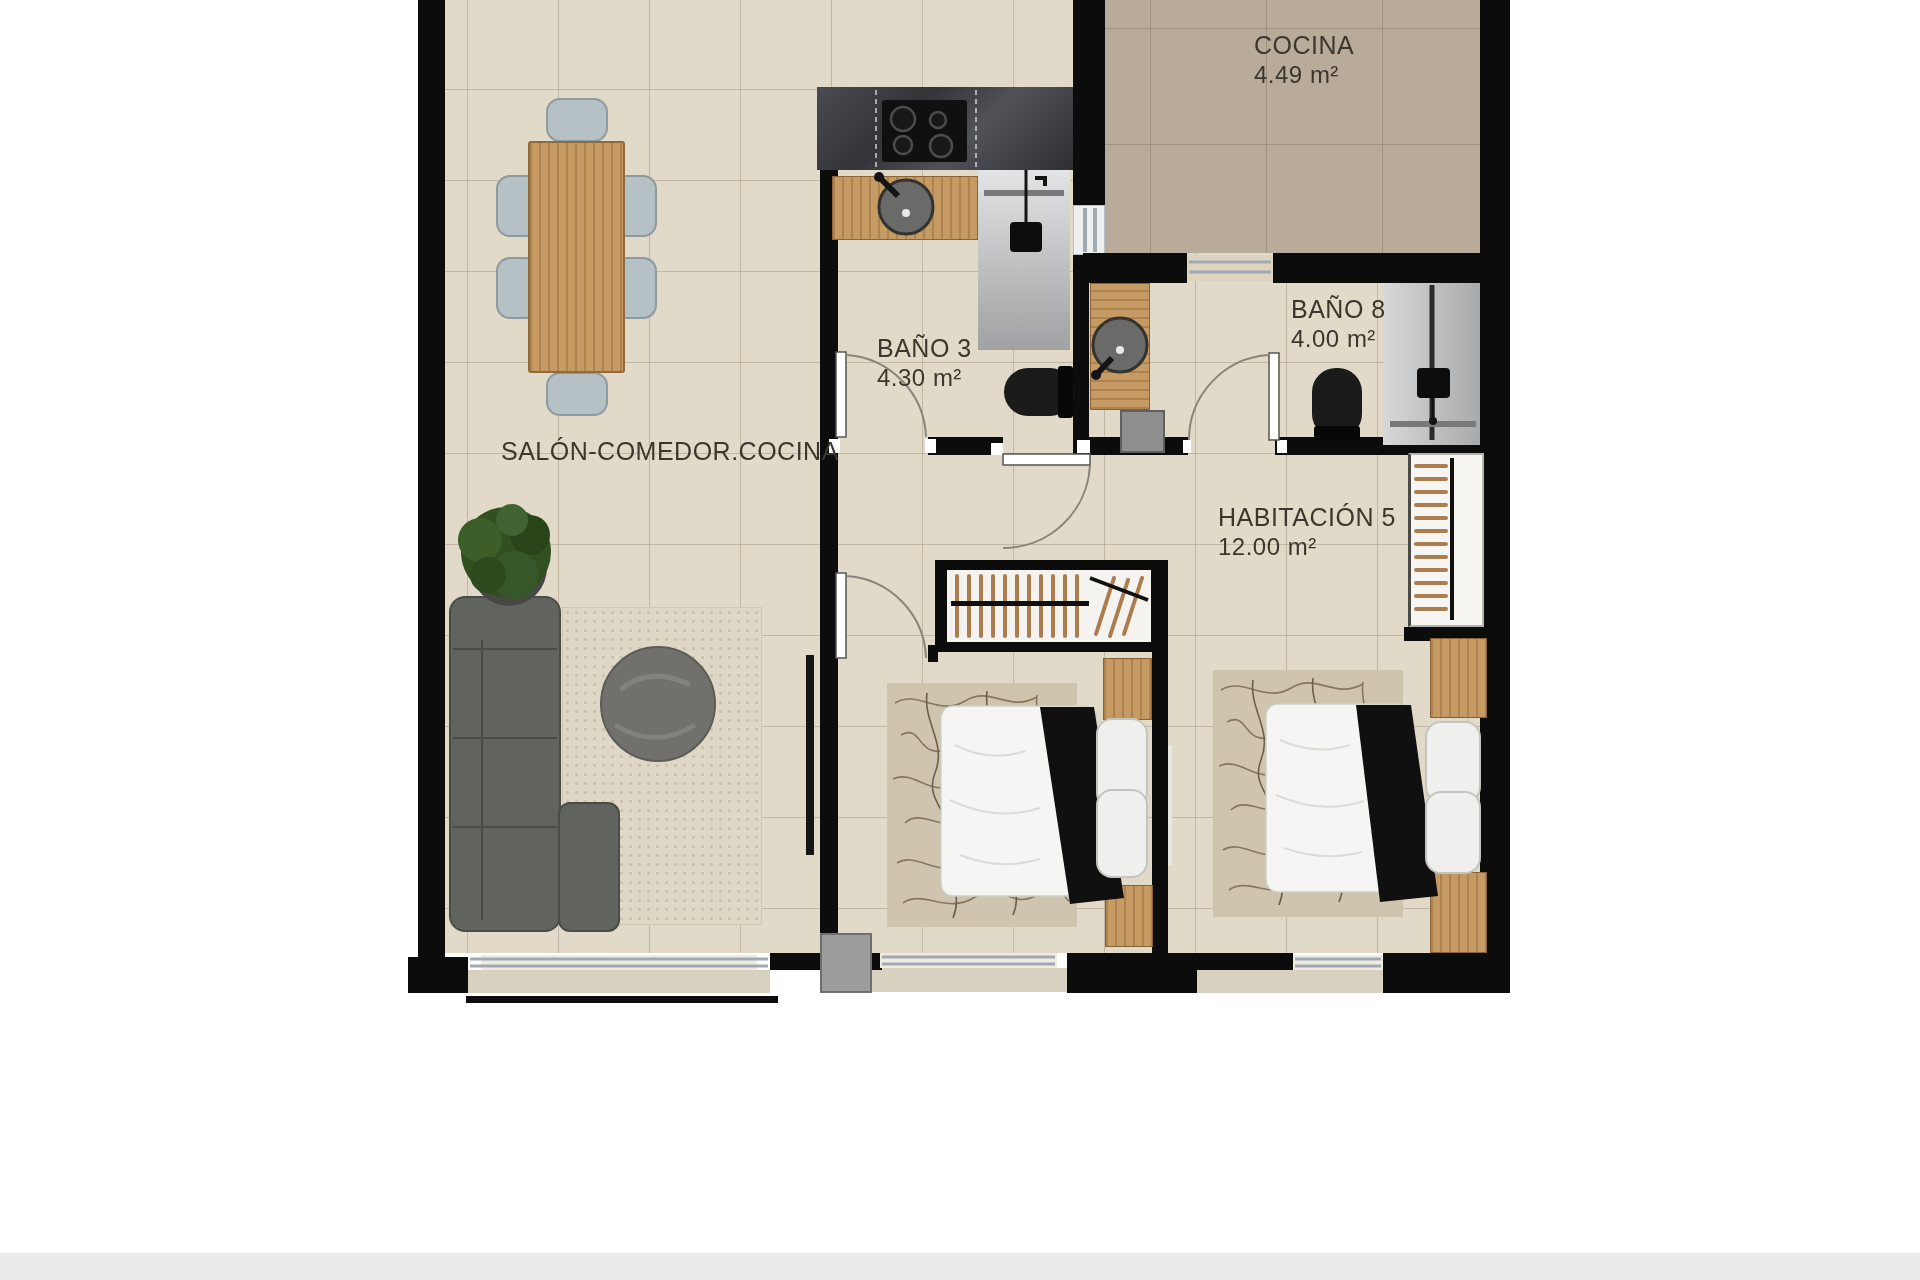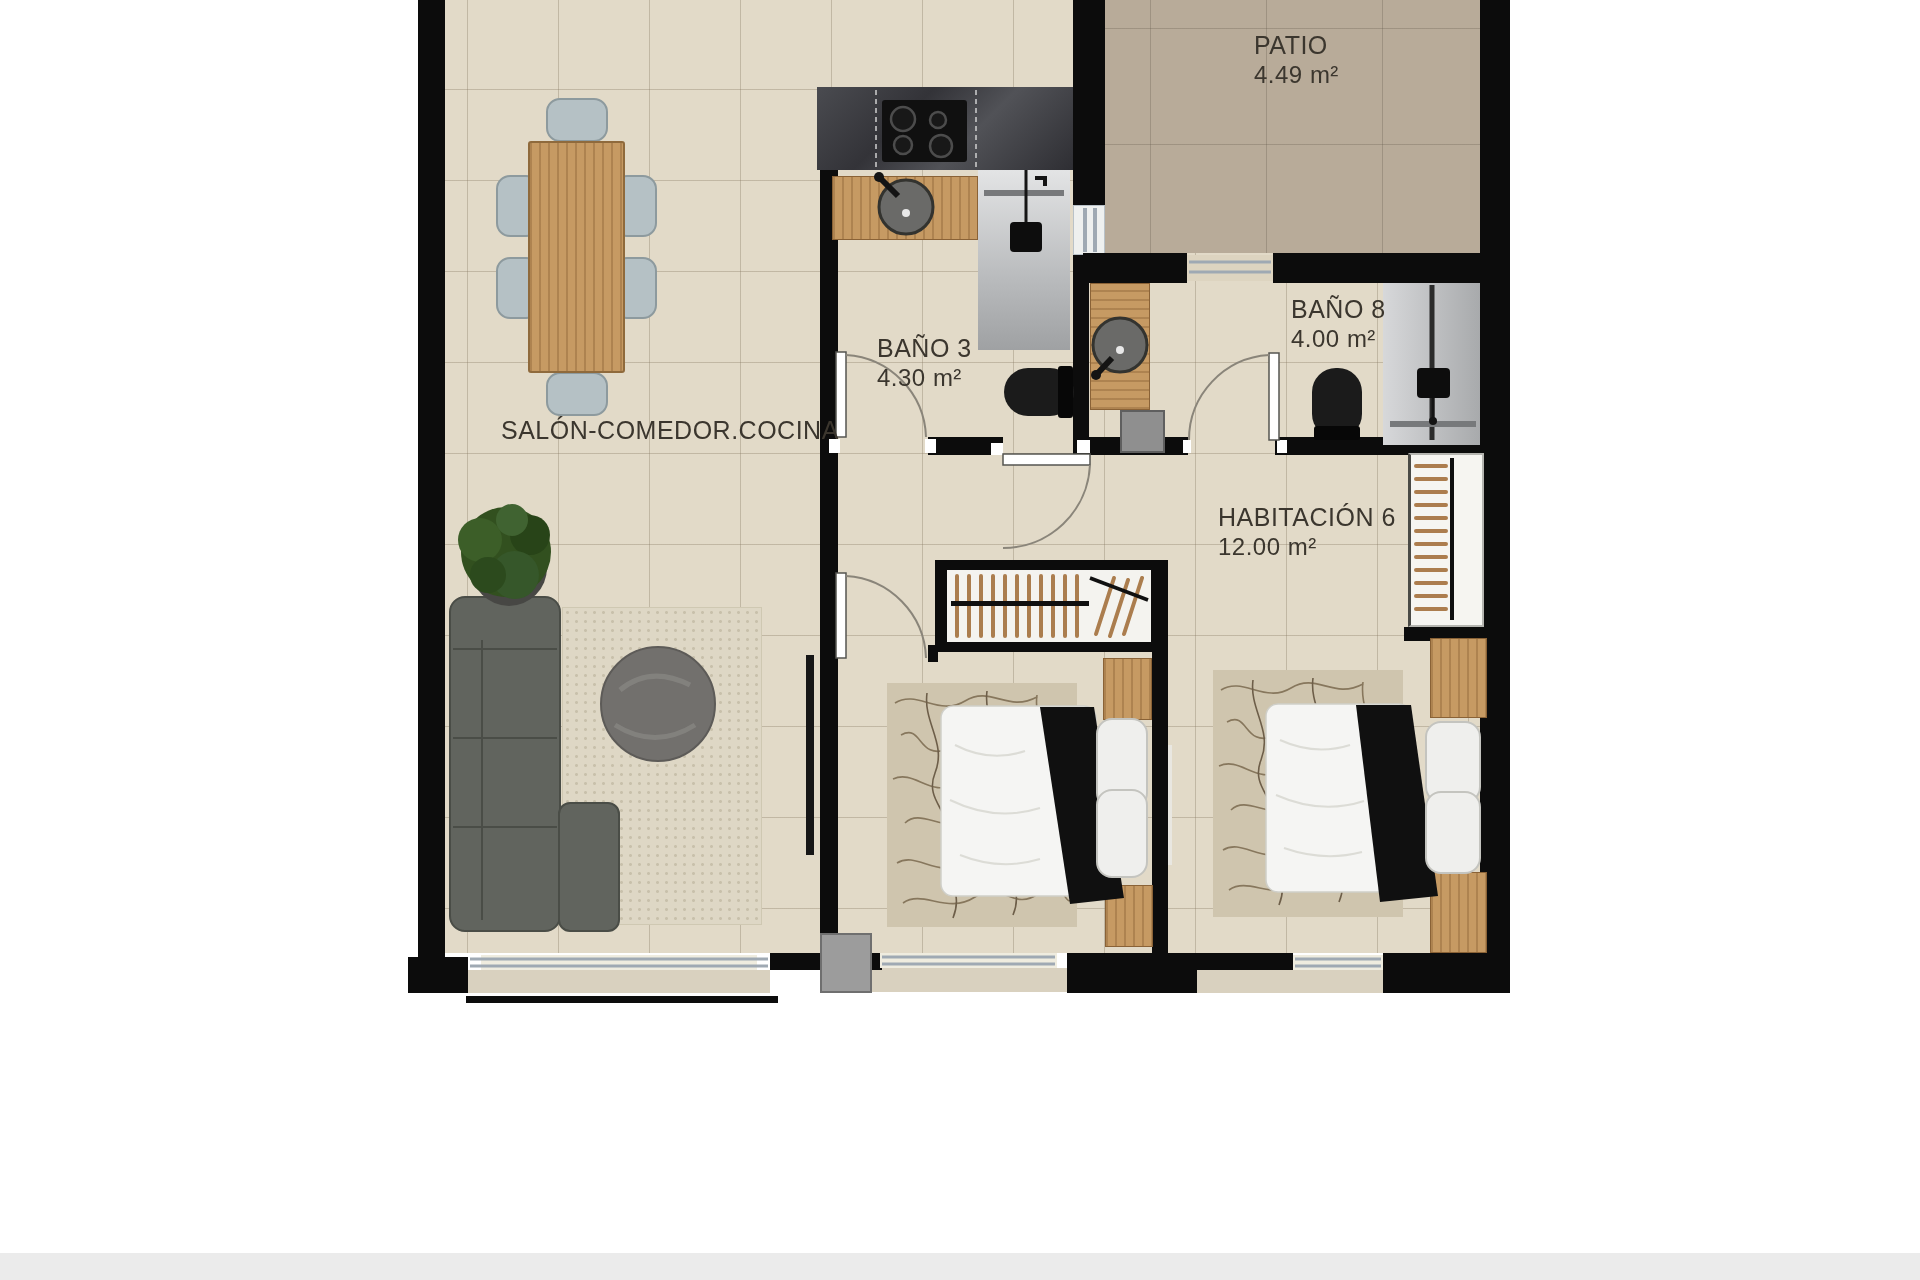--- a/index.html
+++ b/index.html
@@ -307,34 +307,34 @@
       <circle cx="509" cy="568" r="38" fill="#474744"></circle>
       <circle cx="506" cy="552" r="45" fill="#32501f"></circle>
       <circle cx="480" cy="540" r="22" fill="#3c5e28"></circle>
       <circle cx="530" cy="535" r="20" fill="#284418"></circle>
       <circle cx="515" cy="575" r="24" fill="#36572a"></circle>
       <circle cx="488" cy="575" r="18" fill="#2c4a1d"></circle>
       <circle cx="512" cy="520" r="16" fill="#406331"></circle>
     </g>
   </svg>
 
-  <div class="room-label" style="left:501px;top:415px;">
+  <div class="room-label" style="left:501px;top:436px;">
     <div class="name">SALÓN-COMEDOR.COCINA</div>
   </div>
   <div class="room-label" style="left:1254px;top:30px;">
-    <div class="name">PATIO</div>
+    <div class="name">COCINA</div>
     <div class="area">4.49 m²</div>
   </div>
   <div class="room-label" style="left:877px;top:333px;">
     <div class="name">BAÑO 3</div>
     <div class="area">4.30 m²</div>
   </div>
   <div class="room-label" style="left:1291px;top:294px;">
     <div class="name">BAÑO 8</div>
     <div class="area">4.00 m²</div>
   </div>
   <div class="room-label" style="left:1218px;top:502px;">
-    <div class="name">HABITACIÓN 6</div>
+    <div class="name">HABITACIÓN 5</div>
     <div class="area">12.00 m²</div>
   </div>
 
   <div class="footer-bar" style="top:1253px;height:27px;"></div>
 </div>
 
 </body></html>

